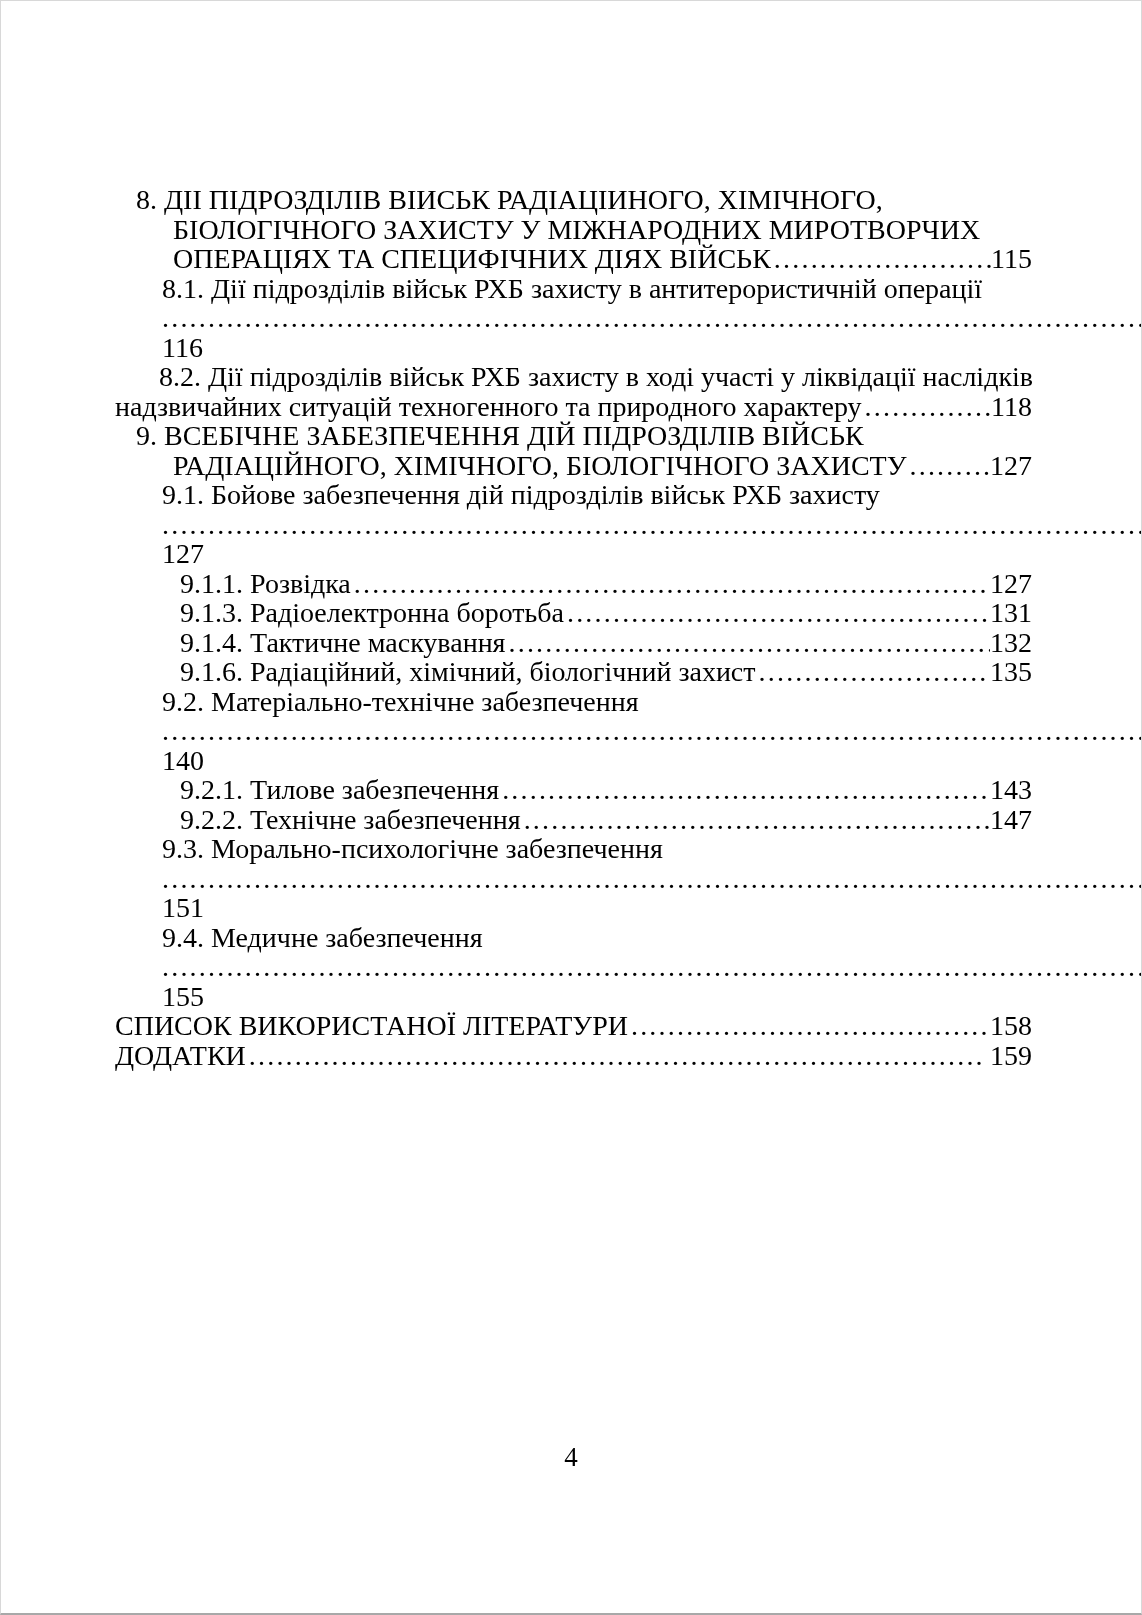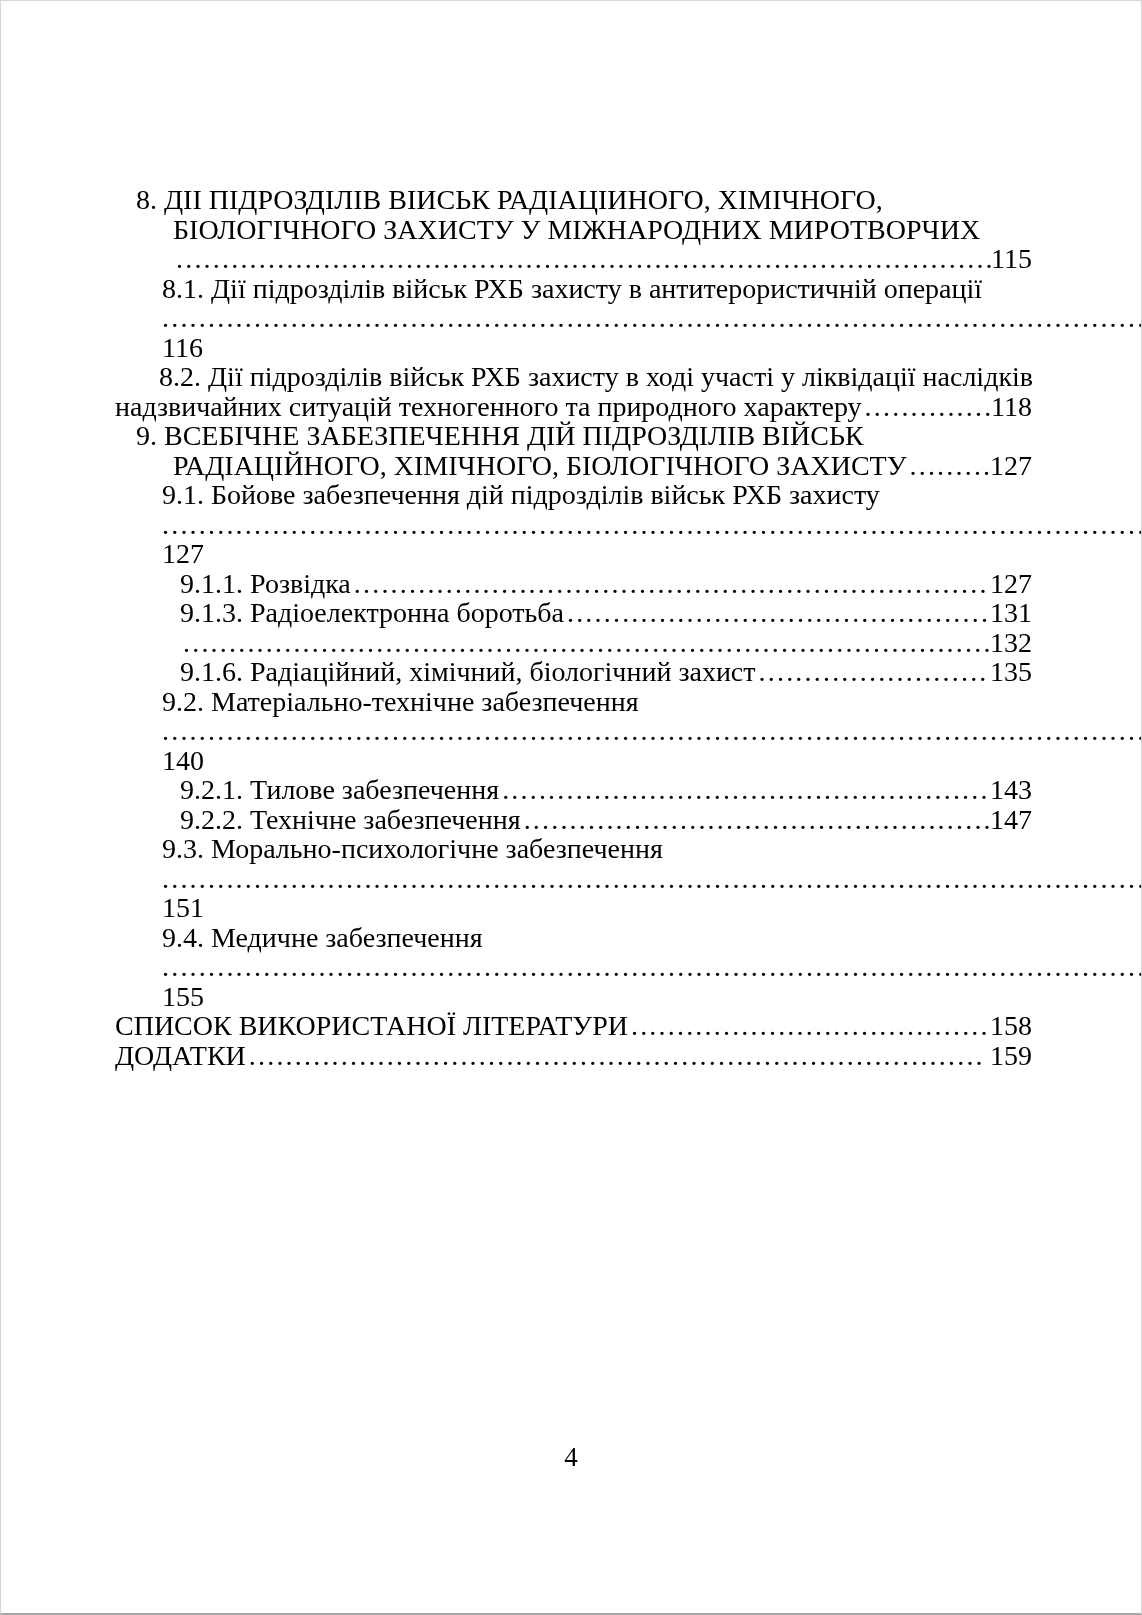--- a/index.html
+++ b/index.html
@@ -67,20 +67,21 @@
 
 <div class="toc">
 
   <div class="row chapter">
     <span class="t">8. ДІІ ПІДРОЗДІЛІВ ВІИСЬК РАДІАЦІИНОГО, ХІМІЧНОГО,</span>
   </div>
   <div class="row cont">
     <span class="t">БІОЛОГІЧНОГО ЗАХИСТУ У МІЖНАРОДНИХ МИРОТВОРЧИХ</span>
   </div>
   <div class="row cont">
+    <span class="t">ОПЕРАЦІЯХ ТА СПЕЦИФІЧНИХ ДІЯХ ВІЙСЬК</span>
     <span class="leader"></span>
     <span class="num">115</span>
   </div>
 
   <div class="row sub">
     <span class="t">8.1. Дії підрозділів військ РХБ захисту в антитерористичній операції</span>
     <span class="leader"></span>
     <span class="num">116</span>
   </div>
 
@@ -112,20 +113,21 @@
     <span class="t">9.1.1. Розвідка</span>
     <span class="leader"></span>
     <span class="num">127</span>
   </div>
   <div class="row subsub">
     <span class="t">9.1.3. Радіоелектронна боротьба</span>
     <span class="leader"></span>
     <span class="num">131</span>
   </div>
   <div class="row subsub">
+    <span class="t">9.1.4. Тактичне маскування</span>
     <span class="leader"></span>
     <span class="num">132</span>
   </div>
   <div class="row subsub">
     <span class="t">9.1.6. Радіаційний, хімічний, біологічний захист</span>
     <span class="leader"></span>
     <span class="num">135</span>
   </div>
 
   <div class="row sub">

